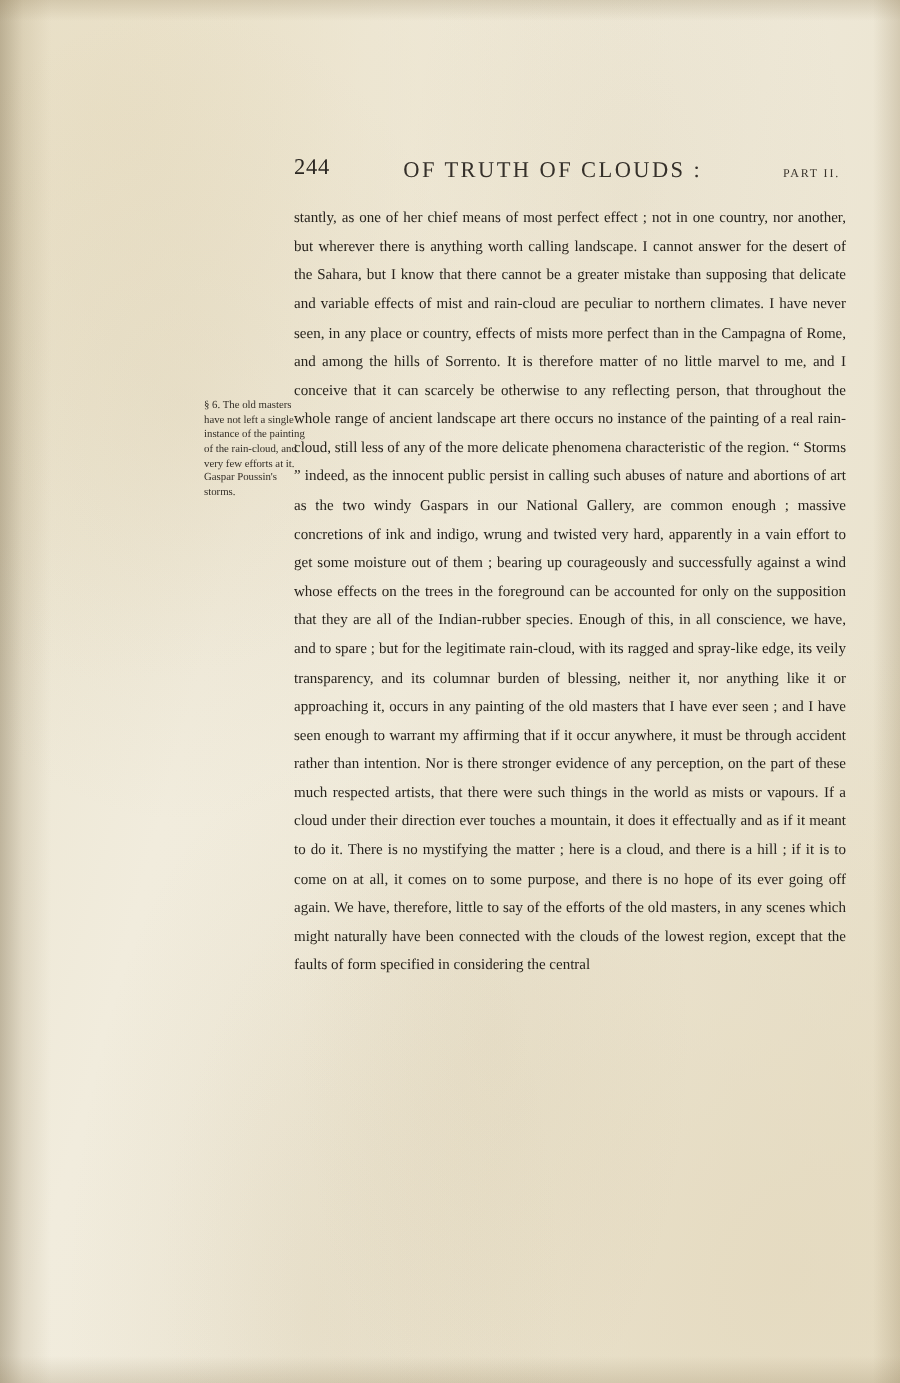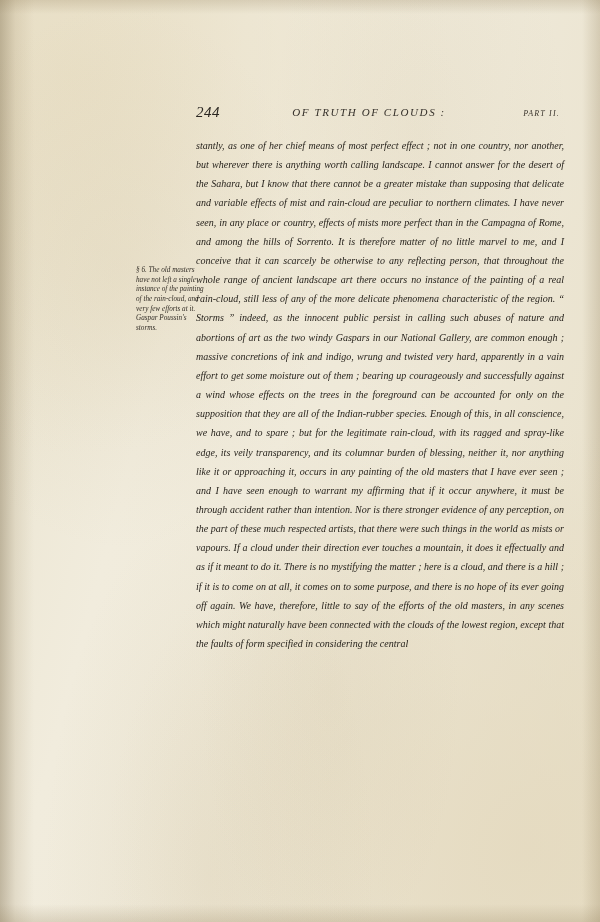--- a/index.html
+++ b/index.html
@@ -17,21 +17,20 @@
     position: relative;
     width: 600px;
     height: 922px;
     background: #efe9d8;
     background-image:
       radial-gradient(circle at 12% 8%, rgba(232,222,196,0.85) 0%, rgba(239,233,216,0) 38%),
       radial-gradient(circle at 88% 92%, rgba(228,217,190,0.8) 0%, rgba(239,233,216,0) 42%),
       linear-gradient(105deg, #e9e2cc 0%, #f1ecdd 30%, #eee8d7 62%, #e7dfc8 100%);
     box-sizing: border-box;
     overflow: hidden;
-    font-style: italic;
   }
   
   .grain {
     position: absolute;
     inset: 0;
     pointer-events: none;
     background-image:
       radial-gradient(ellipse at 20% 30%, rgba(190,170,125,0.12) 0%, rgba(0,0,0,0) 30%),
       radial-gradient(ellipse at 70% 15%, rgba(190,170,125,0.10) 0%, rgba(0,0,0,0) 25%),
       radial-gradient(ellipse at 55% 75%, rgba(185,165,120,0.10) 0%, rgba(0,0,0,0) 28%),
@@ -81,21 +80,21 @@
     position: absolute;
     top: 104px;
     left: 196px;
     font-size: 15px;
     letter-spacing: 0.5px;
     color: #2b2722;
   }
   .head-title {
     flex: 1;
     text-align: center;
-    font-size: 11px;
+    font-size: 15px;
     letter-spacing: 1.6px;
     color: #35302a;
     padding-left: 20px;
   }
   .head-part {
     font-size: 8px;
     letter-spacing: 1.2px;
     color: #3a342c;
     white-space: nowrap;
   }

